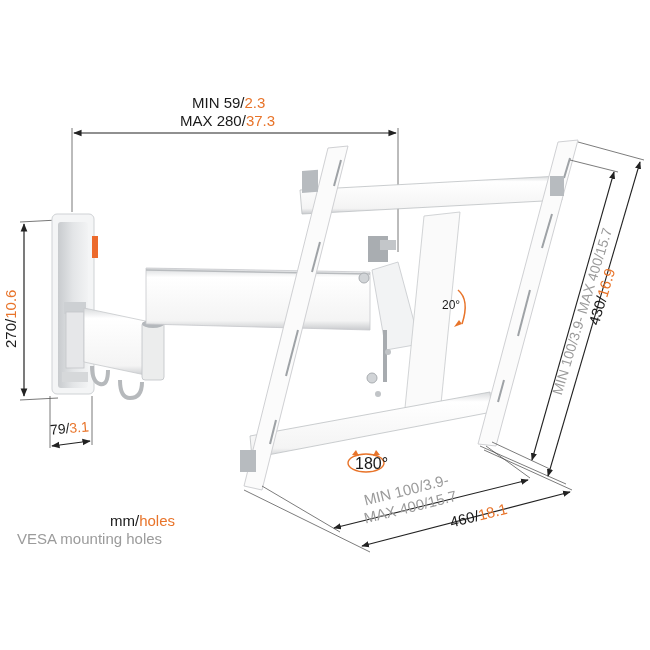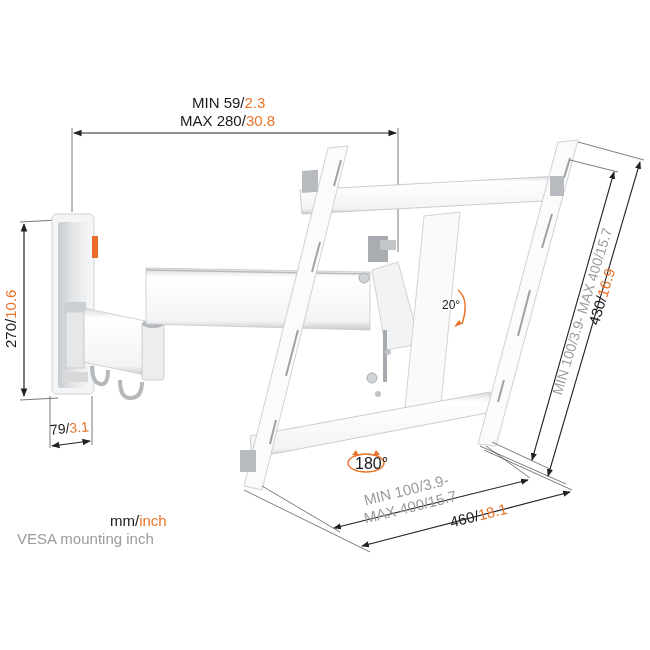--- a/index.html
+++ b/index.html
@@ -137,21 +137,21 @@
       <ellipse cx="366" cy="463" rx="18" ry="9" fill="none" stroke="#e8742a" stroke-width="1.4"></ellipse>
       <path d="M352,455 l4,-5 l3,6" fill="#e8742a"></path>
       <path d="M380,455 l-4,-5 l-3,6" fill="#e8742a"></path>
     </g>
   </svg>
 
   <div class="lbl" style="left:192px;top:94px;">
     <span class="dark">MIN 59/</span><span class="orange">2.3</span>
   </div>
   <div class="lbl" style="left:180px;top:112px;">
-    <span class="dark">MAX 280/</span><span class="orange">30.8</span>
+    <span class="dark">MAX 280/</span><span class="orange">37.3</span>
   </div>
 
   <div class="lbl rot" style="left:2px;top:348px;transform:rotate(-90deg);">
     <span class="dark">270/</span><span class="orange">10.6</span>
   </div>
 
   <div class="lbl" style="left:50px;top:420px;font-size:14px;transform:rotate(-5deg);">
     <span class="dark">79/</span><span class="orange">3.1</span>
   </div>
 
@@ -166,16 +166,16 @@
   </div>
 
   <div class="lbl gray rot" style="left:362px;top:492px;font-size:15px;transform:rotate(-14deg);">MIN 100/3.9-</div>
   <div class="lbl gray rot" style="left:362px;top:510px;font-size:15px;transform:rotate(-14deg);">MAX 400/15.7</div>
 
   <div class="lbl rot" style="left:448px;top:514px;font-size:15px;transform:rotate(-14deg);">
     <span class="dark">460/</span><span class="orange">18.1</span>
   </div>
 
   <div class="lbl" style="left:110px;top:512px;">
-    <span class="dark">mm/</span><span class="orange">inch</span>
+    <span class="dark">mm/</span><span class="orange">holes</span>
   </div>
-  <div class="lbl gray" style="left:17px;top:530px;">VESA mounting inch</div>
+  <div class="lbl gray" style="left:17px;top:530px;">VESA mounting holes</div>
 </div>
 
 </body></html>

